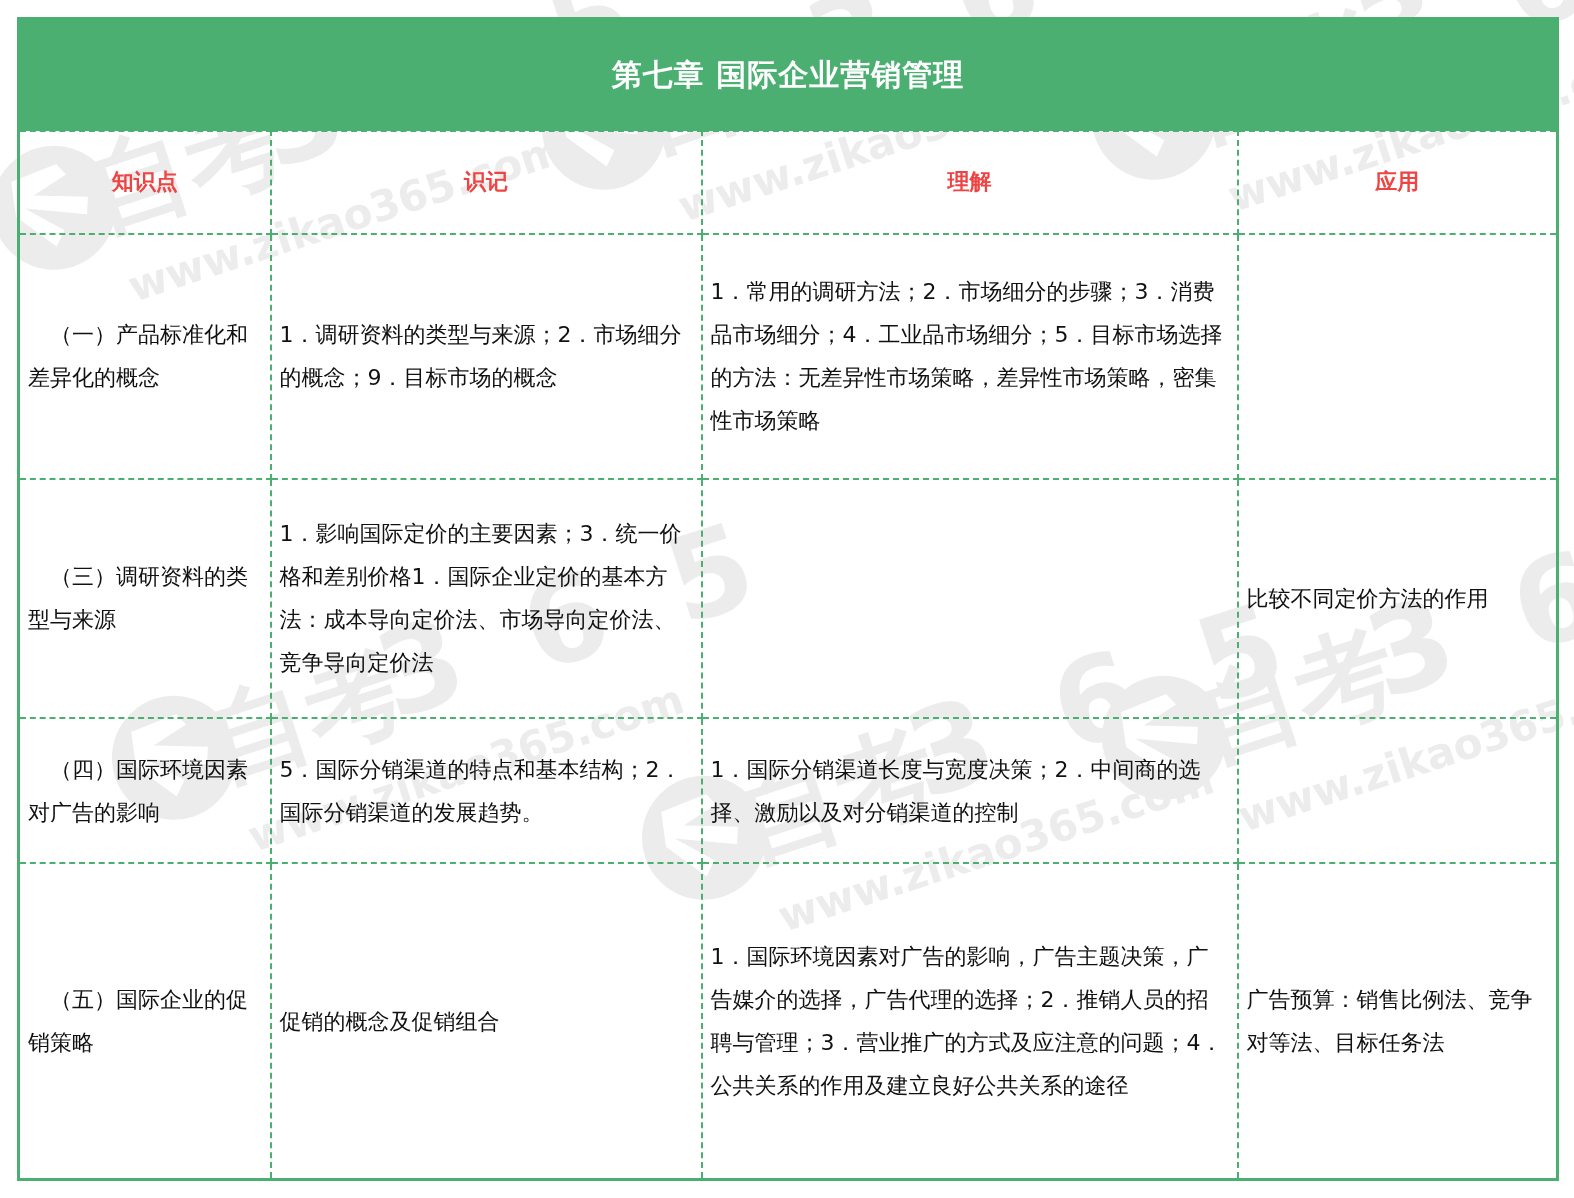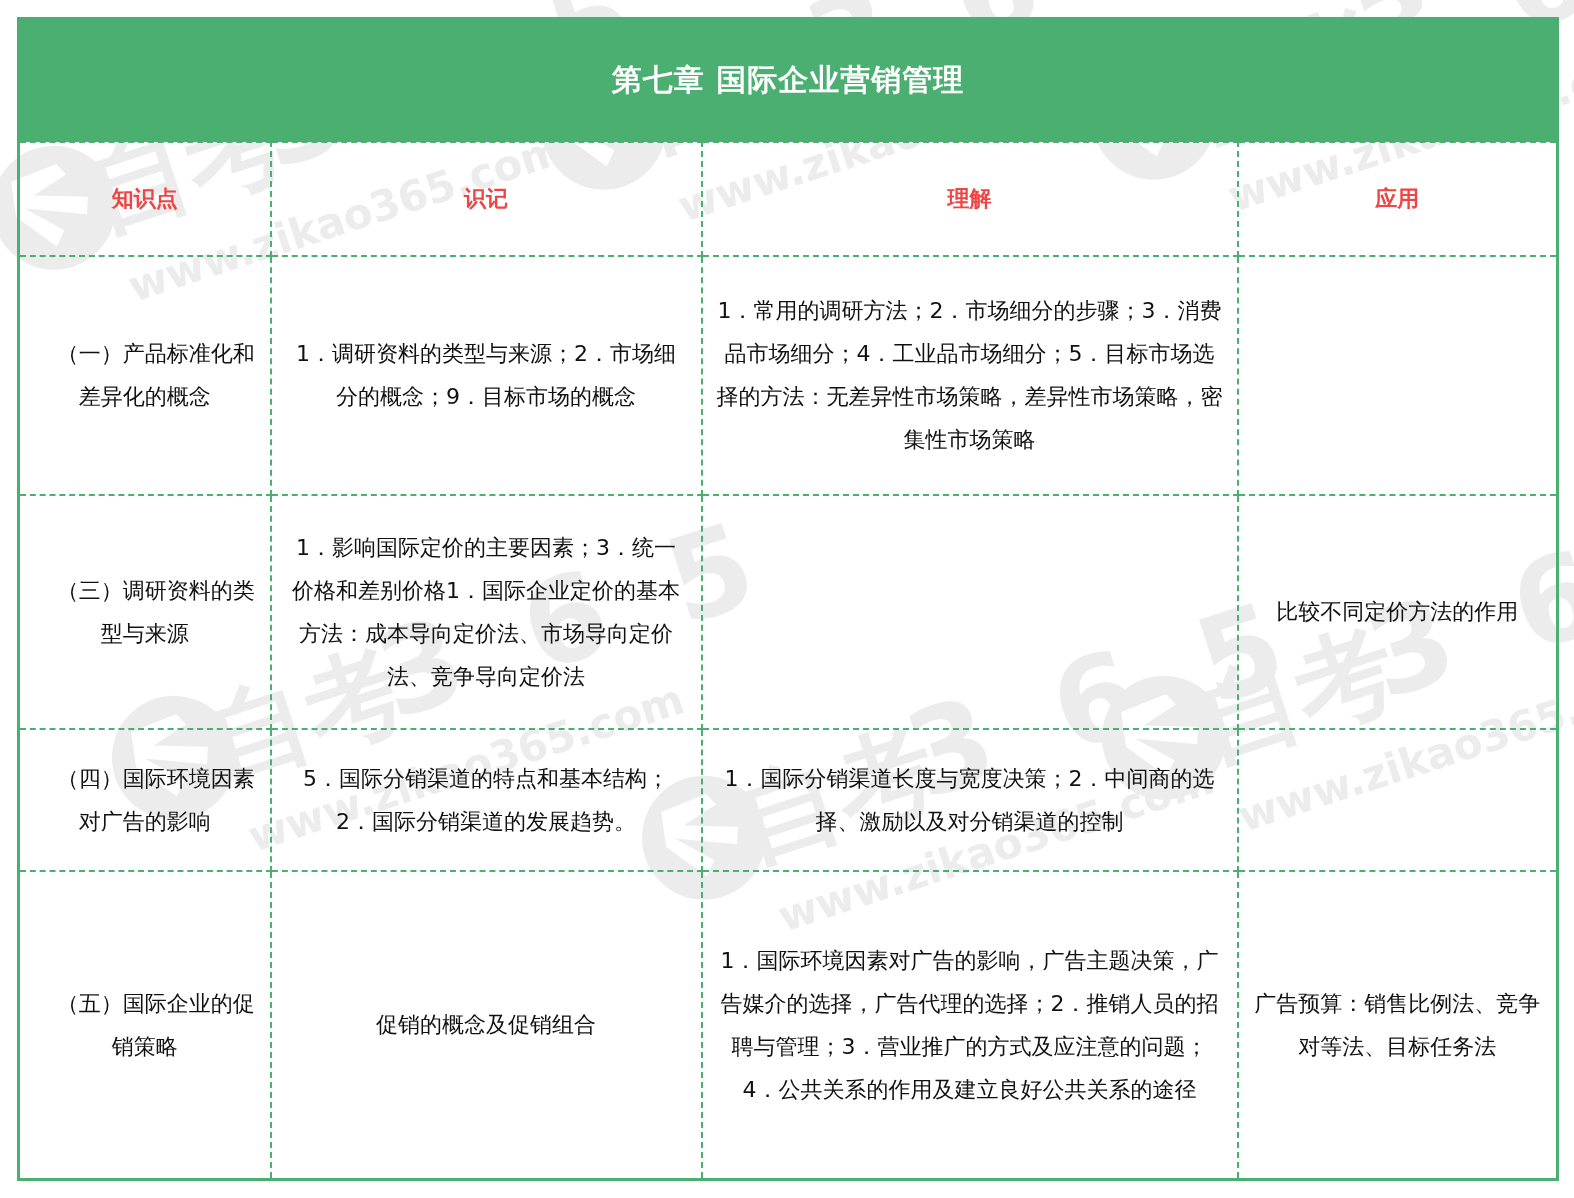--- a/index.html
+++ b/index.html
@@ -92,21 +92,21 @@
     height: 100%;
     border-collapse: collapse;
     table-layout: fixed;
     border: 3px solid #4caf72;
     background: transparent;
   }
   table.knowledge-table td,
   table.knowledge-table th {
     border: 2px dashed #4caf72;
     vertical-align: middle;
-    padding: 14px;
+    padding: 8px;
   }
   
   .banner-cell {
     background: #4caf72;
     border: none !important;
     height: 78px;
     text-align: center;
     color: #ffffff;
   }
   .banner-title {
@@ -125,21 +125,20 @@
     color: #ef4444;
     font-family: "DejaVu Sans", "Liberation Sans", sans-serif;
   }
   
   .cell {
     font-size: 22px;
     line-height: 43px;
     color: #111111;
     font-family: "DejaVu Sans", "Liberation Sans", sans-serif;
     padding: 4px 2px 4px 4px;
-    text-align: center;
   }
   .cell-topic {
     text-indent: 22px;
   }
   .cell-pad-left {
     padding-left: 8px;
   }
   .c1 { width: 252px; }
   .c2 { width: 431px; }
   .c3 { width: 536px; }

